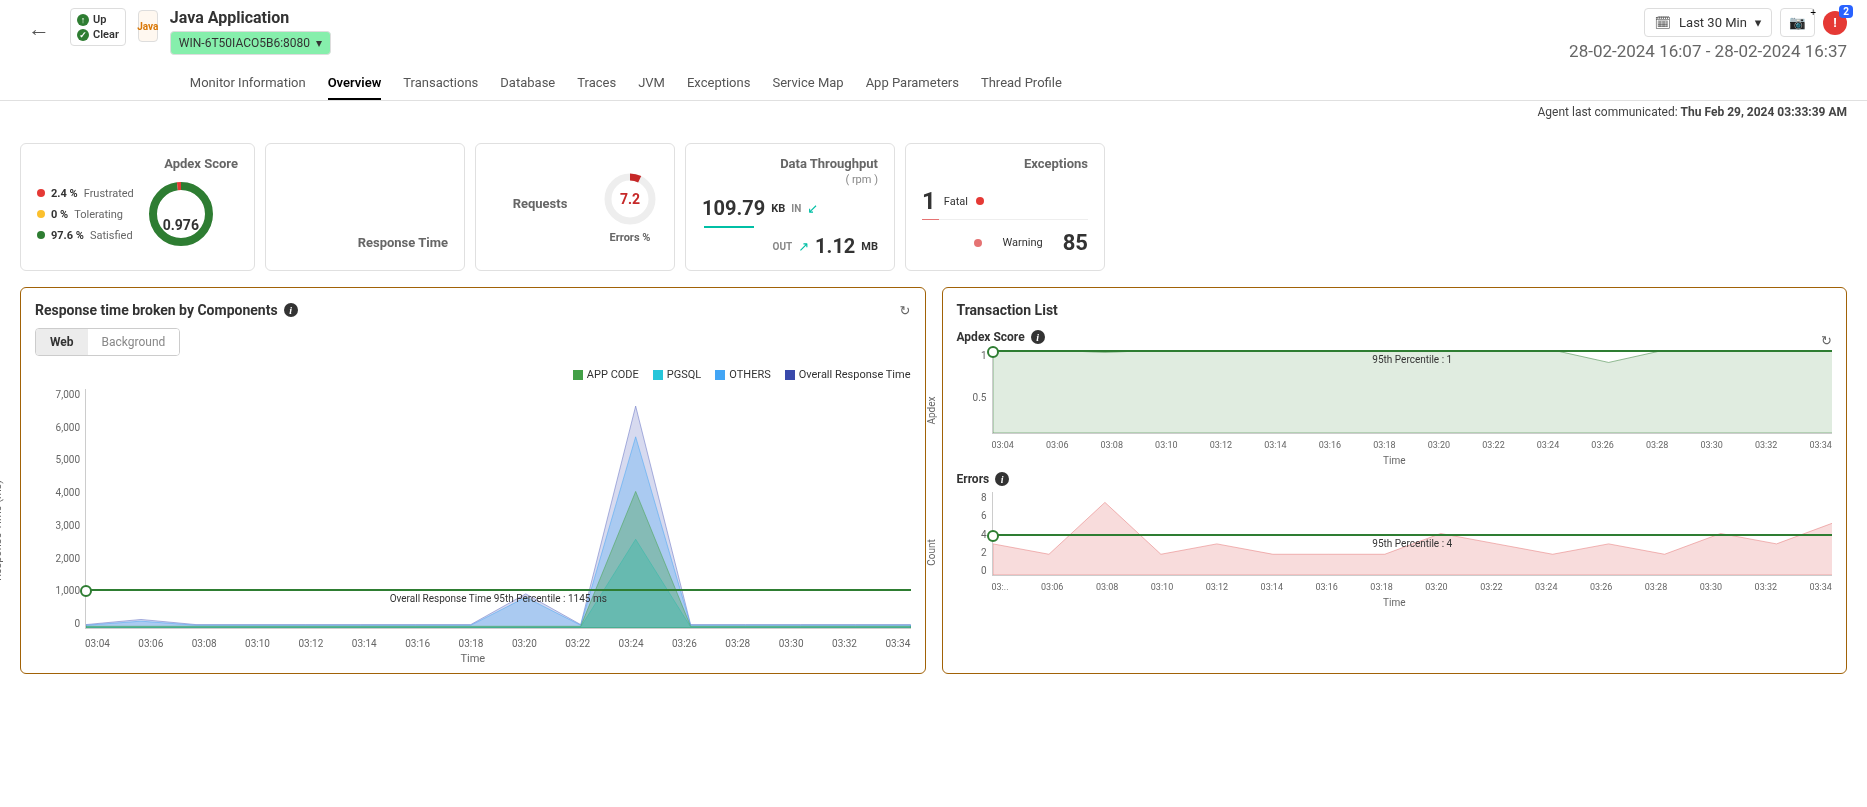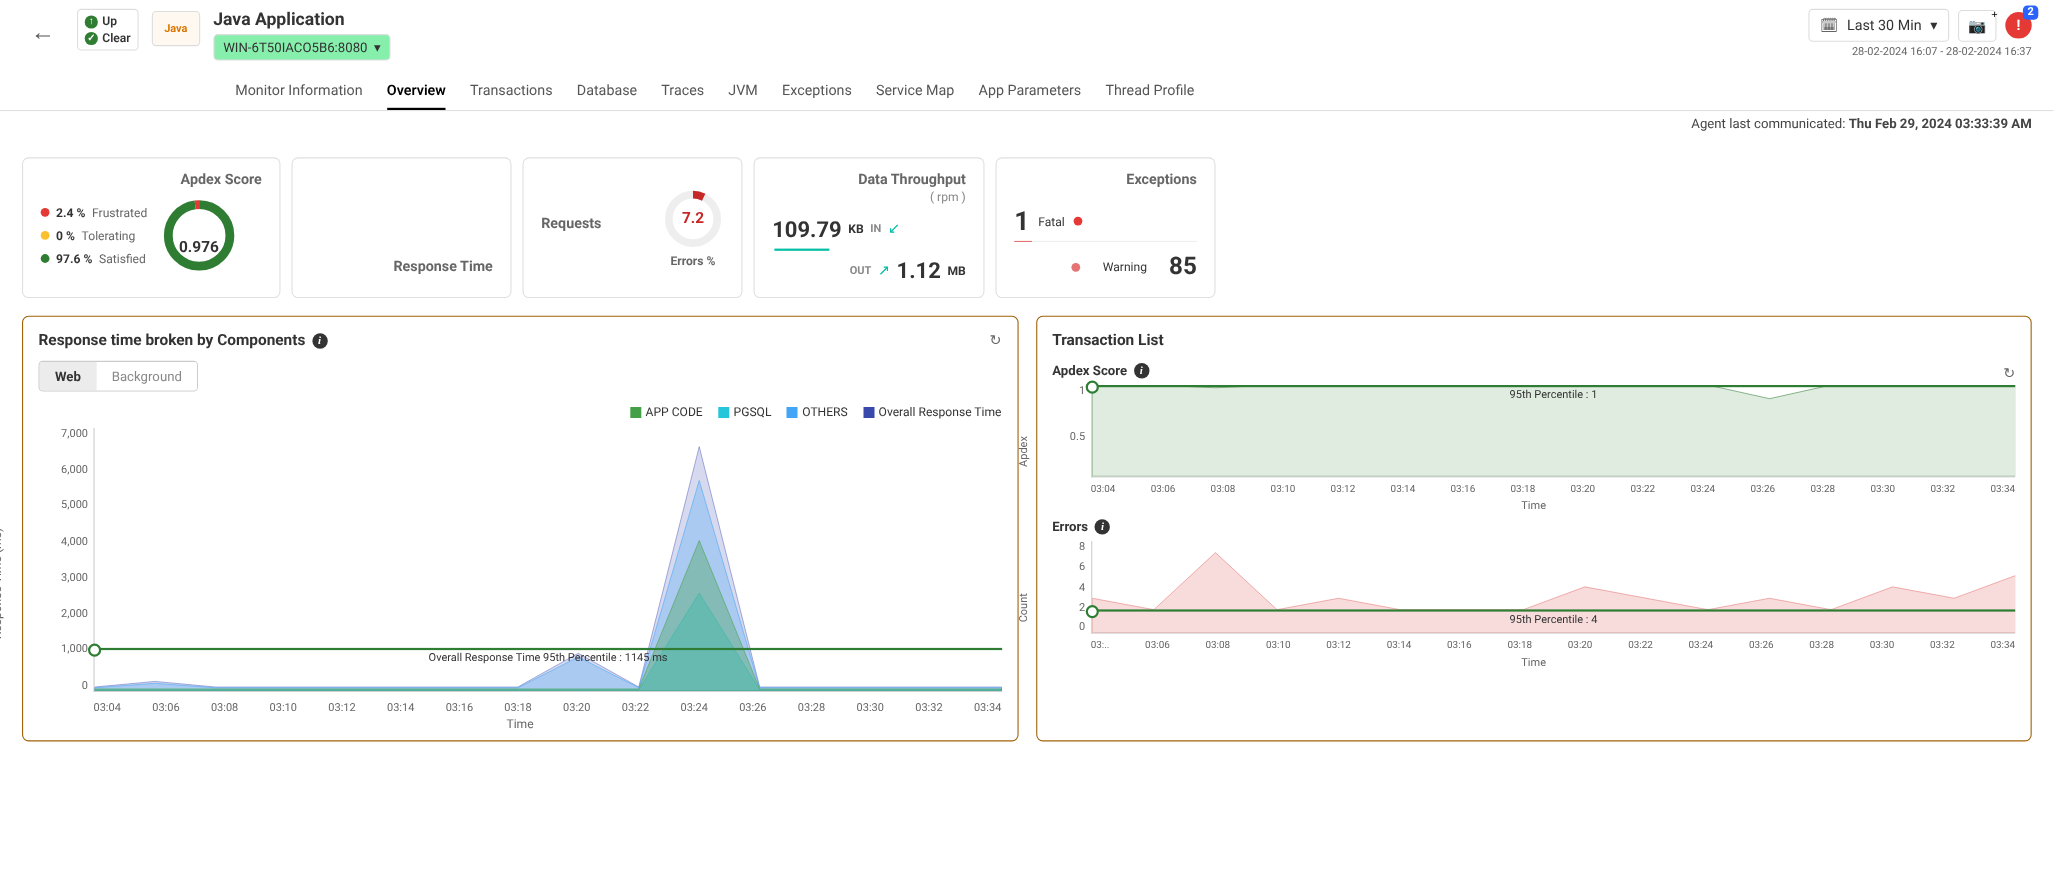--- a/index.html
+++ b/index.html
@@ -2,31 +2,31 @@
 <html><head>
 <meta charset="utf-8">
 <style>
 * { margin:0; padding:0; box-sizing:border-box; }
 body { font-family:-apple-system,BlinkMacSystemFont,"Segoe UI",Roboto,sans-serif; background:#fff; color:#333; font-size:13px; }
 .header { display:flex; align-items:flex-start; padding:8px 20px 0; border-bottom:1px solid #e0e0e0; gap:12px; }
 .back-btn { background:none;border:none;font-size:22px;cursor:pointer;color:#555;padding:8px; }
 .status-btns { display:flex;flex-direction:column;gap:2px;border:1px solid #ddd;border-radius:4px;padding:4px 6px; }
 .status-btn { display:flex;align-items:center;gap:4px;font-size:11px;font-weight:600; }
 .status-dot { width:12px;height:12px;border-radius:50%;display:inline-flex;align-items:center;justify-content:center;color:#fff;font-size:9px; }
-.app-icon { width:44px;height:32px;border:1px solid #ddd;border-radius:4px;display:flex;align-items:center;justify-content:center;font-size:10px;background:#fff8f0;color:#d97706;margin-top:2px;font-weight:700; }
+.app-icon { width:20px;height:32px;border:1px solid #ddd;border-radius:4px;display:flex;align-items:center;justify-content:center;font-size:10px;background:#fff8f0;color:#d97706;margin-top:2px;font-weight:700; }
 .title-block { display:flex;flex-direction:column;gap:4px;flex:1; }
 .app-title { font-size:16px;font-weight:700; }
 .host-select { background:#86efac;border:1px solid #ddd;border-radius:4px;padding:4px 8px;font-size:12px;cursor:pointer;display:inline-flex;align-items:center;gap:6px;width:fit-content; }
 .header-right { display:flex;flex-direction:column;align-items:flex-end;gap:4px; }
 .header-right-row1 { display:flex;align-items:center;gap:8px; }
 .time-select { border:1px solid #ddd;border-radius:4px;padding:6px 10px;display:flex;align-items:center;gap:8px;cursor:pointer; }
 .cam-btn { border:1px solid #ddd;border-radius:4px;padding:6px 8px;cursor:pointer;background:#fff;position:relative; }
 .alert-badge { background:#e53935;color:#fff;border-radius:50%;width:24px;height:24px;display:flex;align-items:center;justify-content:center;font-weight:700;position:relative; }
 .alert-count { position:absolute;top:-6px;right:-6px;background:#2962ff;color:#fff;border-radius:4px;font-size:10px;padding:1px 4px;font-weight:700; }
-.time-range-sub { font-size:10px;color:#666; }
+.time-range-sub { font-size:17px;color:#666; }
 .agent-comm { font-size:12px;color:#444;text-align:right;padding:4px 20px 8px; }
 .tabs { display:flex;gap:22px;padding:0 20px;margin-top:8px; }
 .tab { padding:8px 0;font-size:13px;color:#555;cursor:pointer;border-bottom:2px solid transparent; }
 .tab.active { color:#000;font-weight:600;border-bottom-color:#000; }
 .content { padding:16px 20px;display:flex;flex-direction:column;gap:16px; }
 .cards-row { display:flex;gap:10px; }
 .card { border:1px solid #e0e0e0;border-radius:6px;padding:12px 16px;display:flex;flex-direction:column; }
 .card-title { font-size:13px;font-weight:700;color:#666;text-align:right;margin-bottom:8px; }
 .apdex-card { width:235px; }
 .apdex-body { display:flex;align-items:center;gap:12px; }
@@ -34,21 +34,21 @@
 .leg-row { display:flex;align-items:center;gap:6px; }
 .leg-dot { width:8px;height:8px;border-radius:50%; }
 .apdex-ring { width:70px;height:70px;position:relative; }
 .apdex-ring svg { transform:rotate(-90deg); }
 .apdex-val { position:absolute;top:50%;left:50%;transform:translate(-50%,-50%);font-weight:700;font-size:14px;margin-top:11px; }
 .rt-card { width:200px;justify-content:flex-end; }
 .big-num { font-size:34px;font-weight:700; }
 .unit { font-size:14px;font-weight:400;margin-left:4px; }
 .req-card { width:200px;display:flex;flex-direction:row;gap:14px;align-items:center; }
 .req-left { flex:1;display:flex;flex-direction:column; }
-.req-left .card-title{text-align:left;}
+.req-left .card-title{text-align:center;}
 .req-stats { display:flex;flex-direction:column;gap:2px; }
 .req-main { font-size:20px;font-weight:700; }
 .req-sub { font-size:11px;color:#666; }
 .err-ring { width:56px;height:56px;position:relative; }
 .err-val { position:absolute;top:50%;left:50%;transform:translate(-50%,-50%);font-weight:700;color:#c62828;font-size:14px; }
 .err-label { font-size:11px;color:#666;text-align:center;margin-top:4px;font-weight:700; }
 .dt-card { width:210px; }
 .dt-sub { font-size:11px;color:#888;text-align:right;margin-top:-6px; }
 .dt-body { display:flex;flex-direction:column;gap:6px;margin-top:10px; }
 .dt-row { display:flex;align-items:center;gap:6px;justify-content:flex-end; }
@@ -356,21 +356,21 @@
               <span>8</span>
               <span>6</span>
               <span>4</span>
               <span>2</span>
               <span>0</span>
             </div>
           <div class="mini-area">
               <svg class="area-svg" id="esvg" preserveAspectRatio="none" viewBox="0 0 100 100">
                 <path d="M0,100 L0,62.5 L6.666666666666667,75 L13.333333333333334,12.5 L20,75 L26.666666666666668,62.5 L33.33333333333333,75 L40,75 L46.666666666666664,75 L53.333333333333336,50 L60,62.5 L66.66666666666666,75 L73.33333333333333,62.5 L80,75 L86.66666666666667,50 L93.33333333333333,62.5 L100,37.5 L100,100 Z" fill="rgba(229,115,115,0.25)" stroke="#e57373" stroke-width="0.5" vector-effect="non-scaling-stroke"></path>
               </svg>
-            <div class="pct-line" id="epct" style="top: 50%; margin-top: 20px;"><span class="pct-marker"></span><span>95th Percentile : 4</span></div>
+            <div class="pct-line" id="epct" style="top: 50%;"><span class="pct-marker"></span><span>95th Percentile : 4</span></div>
           </div>
           <div class="mini-xaxis" id="exaxis">
               <span>03:..</span>
               <span>03:06</span>
               <span>03:08</span>
               <span>03:10</span>
               <span>03:12</span>
               <span>03:14</span>
               <span>03:16</span>
               <span>03:18</span>

